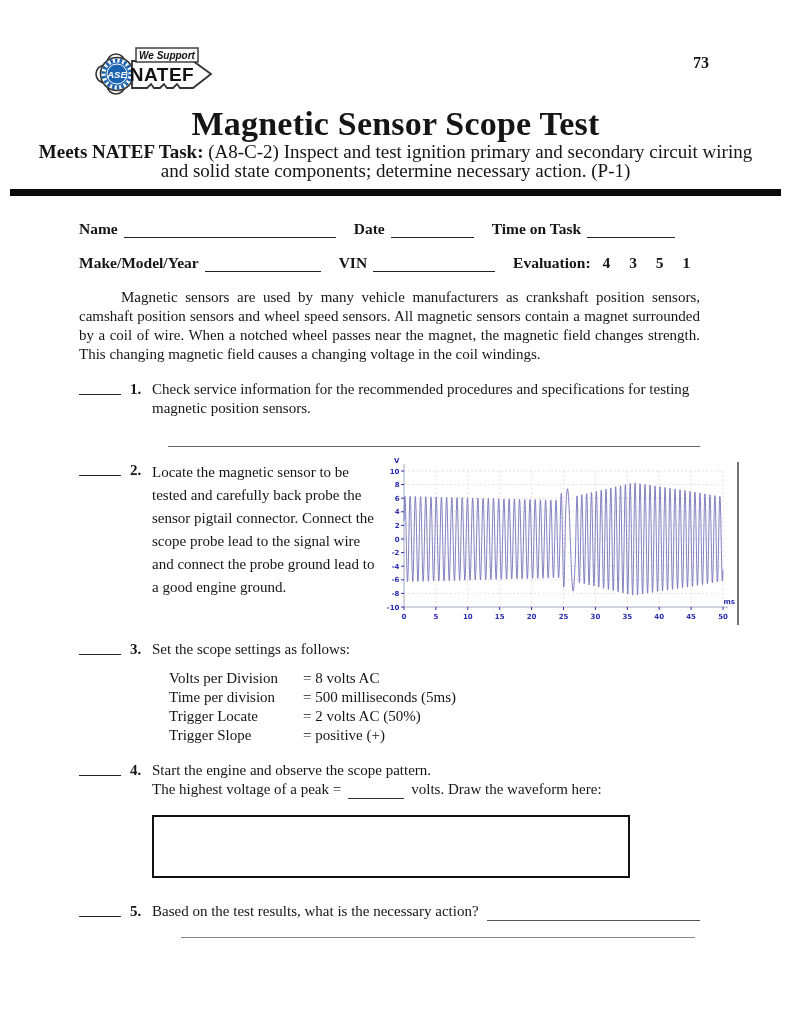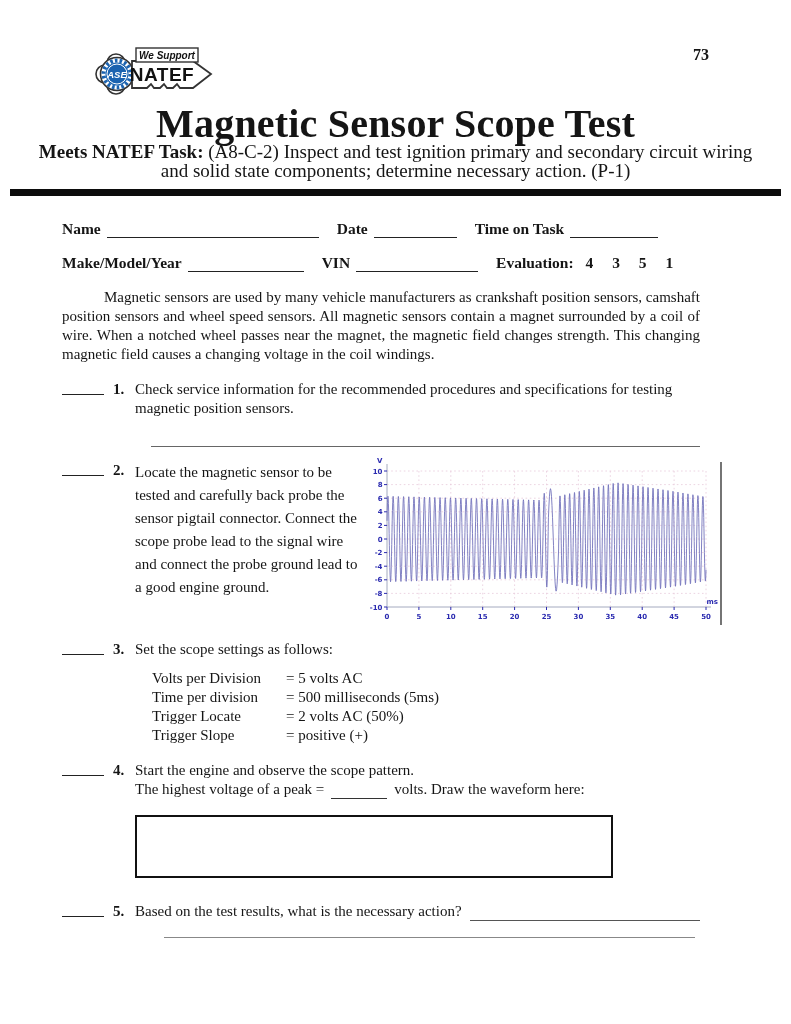--- a/index.html
+++ b/index.html
@@ -1,31 +1,31 @@
 <!DOCTYPE html>
 <html><head>
 <meta charset="utf-8">
 <style>
   * { margin:0; padding:0; box-sizing:border-box; }
   body { background:#888; font-family:"Liberation Serif", serif; }
   .page {
     position:relative; width:791px; height:1024px; background:#ffffff;
     margin:0 auto; color:#151515; overflow:hidden;
   }
-  .pagenum { position:absolute; top:46px; right:82px; font-size:16px; font-weight:600; }
+  .pagenum { position:absolute; top:54px; right:82px; font-size:16px; font-weight:600; }
   .logo { position:absolute; top:41px; left:92px; }
   .logo svg text { font-family:"Liberation Sans", sans-serif; }
 
   .content { position:absolute; top:0; left:0; right:0; }
 
-  .title { margin-top:106px; text-align:center; font-size:40px; font-weight:bold; line-height:36px; letter-spacing:0.2px; }
+  .title { margin-top:106px; text-align:center; font-size:34px; font-weight:bold; line-height:36px; letter-spacing:0.2px; }
   .task-line { text-align:center; font-size:19px; line-height:19px; }
   .rule { height:7px; background:#0c0c0c; margin:9px 10px 0 10px; }
 
-  .body-col { margin-left:62px; margin-right:91px; font-size:15px; }
+  .body-col { margin-left:79px; margin-right:91px; font-size:15px; }
 
   .formrow { display:flex; align-items:flex-end; font-weight:bold; font-size:15.5px; }
   .formrow.r1 { margin-top:24px; }
   .formrow.r2 { margin-top:16px; }
   .flabel { white-space:nowrap; }
   .fline { display:inline-block; border-bottom:1.6px solid #222; height:17px; margin-left:6px; }
   .w-name { width:212px; } .w-date { width:83px; } .w-time { width:88px; }
   .w-make { width:116px; } .w-vin { width:122px; }
   .gap { width:18px; flex:0 0 auto; }
   .eval-scale { margin-left:12px; word-spacing:15px; }
@@ -215,21 +215,21 @@
         </span>
       </div>
 
       <div class="item item-3">
         <span class="ans-blank"></span>
         <span class="item-num">3.</span>
         <span class="item-text">Set the scope settings as follows:</span>
       </div>
 
       <div class="settings">
-        <div class="srow"><span class="slabel">Volts per Division</span><span>= 5 volts AC</span></div>
+        <div class="srow"><span class="slabel">Volts per Division</span><span>= 8 volts AC</span></div>
         <div class="srow"><span class="slabel">Time per division</span><span>= 500 milliseconds (5ms)</span></div>
         <div class="srow"><span class="slabel">Trigger Locate</span><span>= 2 volts AC (50%)</span></div>
         <div class="srow"><span class="slabel">Trigger Slope</span><span>= positive (+)</span></div>
       </div>
 
       <div class="item item-4">
         <span class="ans-blank"></span>
         <span class="item-num">4.</span>
         <span class="item-text">
           <span>Start the engine and observe the scope pattern.</span>

